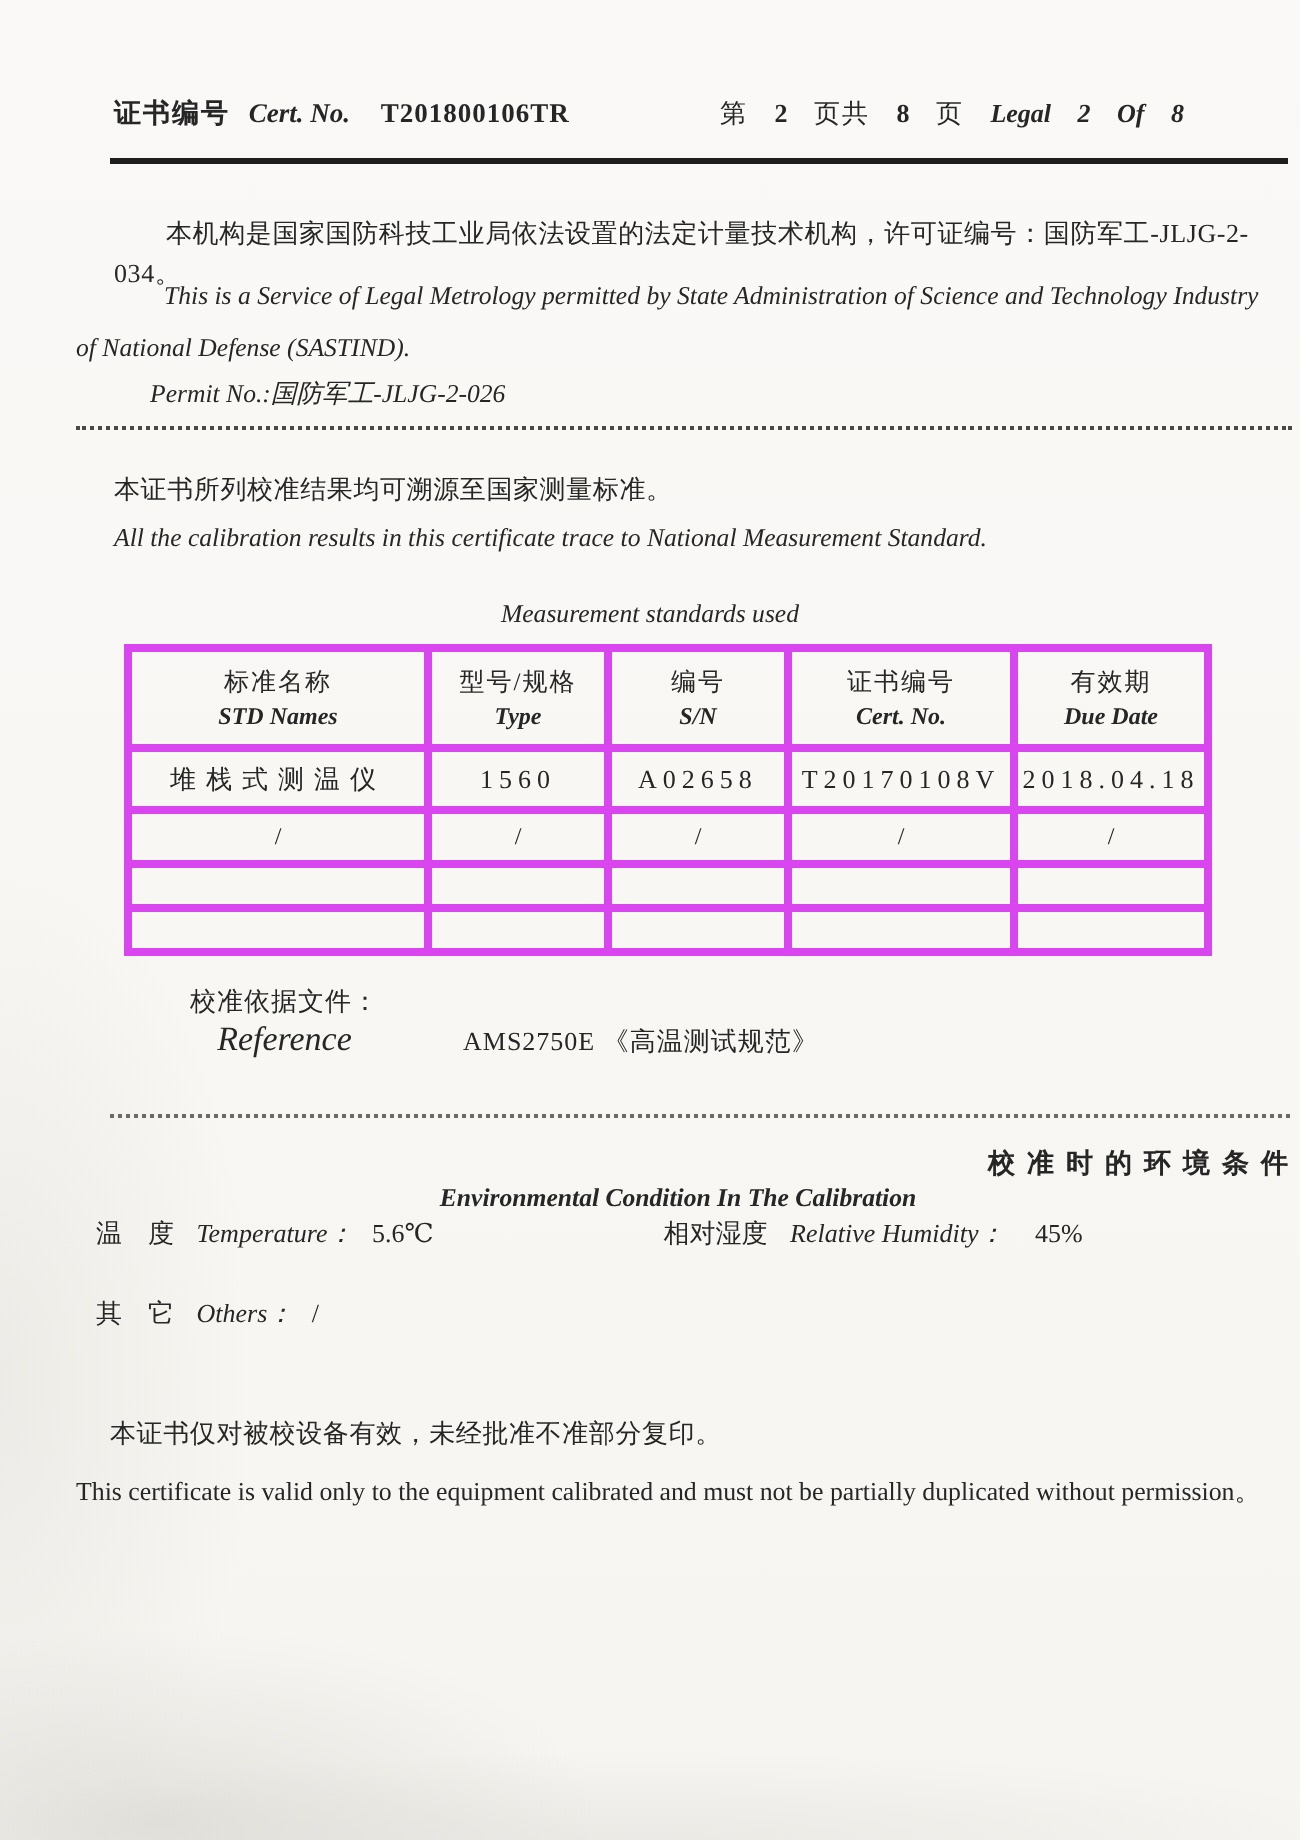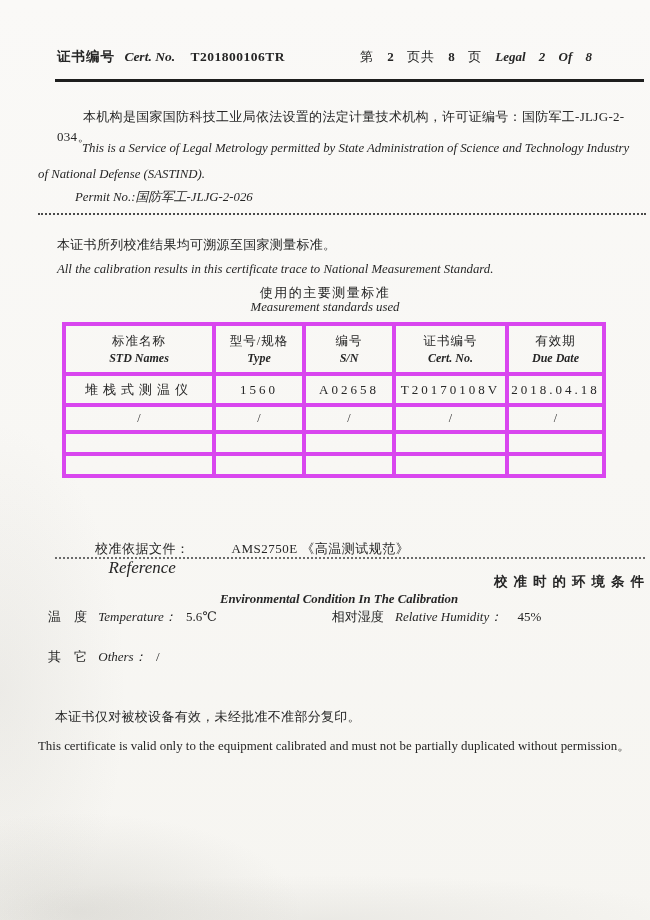--- a/index.html
+++ b/index.html
@@ -61,21 +61,21 @@
   .std-table .r2 { height:27px; }
   .std-table .r3 { height:22px; }
   .std-table .r4 { height:22px; }
   .th-zh { font-size:12.5px; font-weight:normal; letter-spacing:1px; line-height:1.4; }
   .th-en { font-size:12px; font-style:italic; line-height:1.2; }
   .cell-zh { font-size:13px; letter-spacing:5px; }
   .cell-num { font-size:13px; letter-spacing:3px; }
   .cell-slash { font-size:12px; }
 
   
-  .reference { position:absolute; top:492px; left:95px; display:flex; align-items:flex-start;margin-top:48px; }
+  .reference { position:absolute; top:492px; left:95px; display:flex; align-items:flex-end; }
   .ref-label { text-align:center; }
   .ref-label .l1 { font-size:13px; letter-spacing:0.5px; }
   .ref-label .l2 { font-size:17px; font-style:italic; }
   .ref-value { font-size:13px; margin-left:42px; letter-spacing:0.5px; }
 
   .rule-dashed { position:absolute; top:557px; left:55px; width:590px;
                  border-top:2px dotted #6a6a6a; }
 
   
   .env-title-zh { position:absolute; top:573px; left:0; width:650px; text-align:right;
@@ -121,21 +121,20 @@
 
   <p class="auth-zh zh">本机构是国家国防科技工业局依法设置的法定计量技术机构，许可证编号：国防军工-JLJG-2-034。</p>
   <p class="auth-en">This is a Service of Legal Metrology permitted by State Administration of Science and Technology Industry of National Defense (SASTIND).</p>
   <p class="permit">Permit No.:国防军工-JLJG-2-026</p>
 
   <div class="rule-dotted"></div>
 
   <p class="trace-zh zh">本证书所列校准结果均可溯源至国家测量标准。</p>
   <p class="trace-en">All the calibration results in this certificate trace to National Measurement Standard.</p>
 
-  <p class="std-title-zh zh">使用的主要测量标准</p>
   <p class="std-title-en">Measurement standards used</p>
 
   <table class="std-table">
     <colgroup>
       <col style="width:150px">
         <col style="width:90px">
         <col style="width:90px">
       <col style="width:113px">
         <col style="width:97px">
     </colgroup>

